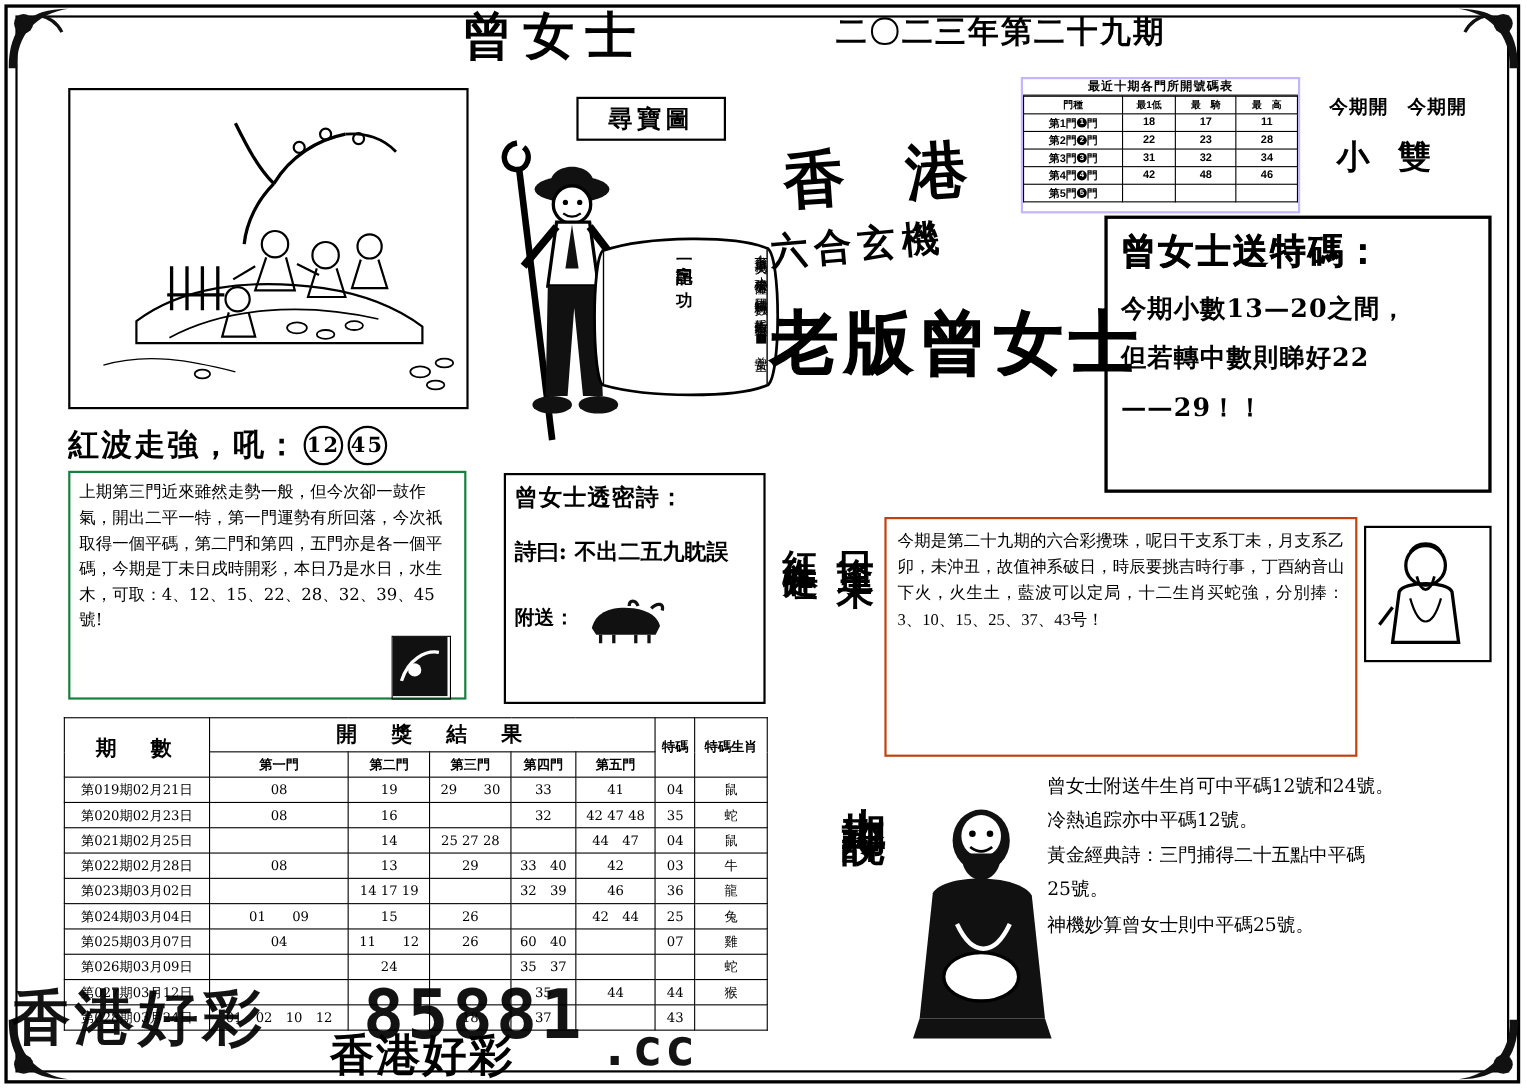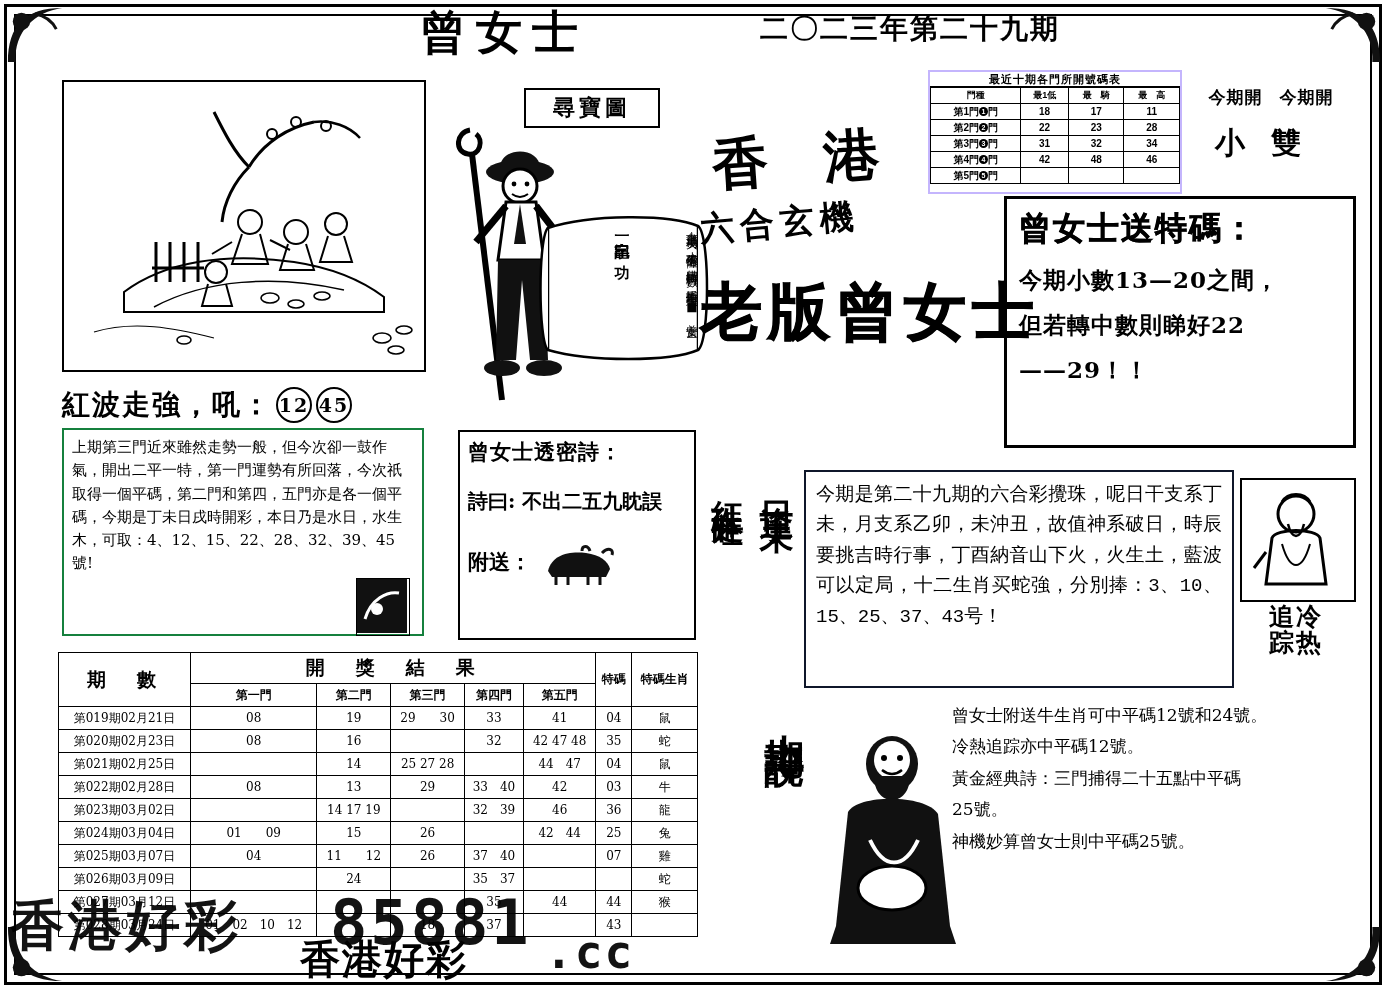--- a/index.html
+++ b/index.html
@@ -93,33 +93,33 @@
       border:2px solid #15803d;box-sizing:border-box;padding:6px 8px;font-size:15px;
       line-height:1.55;font-family:"DejaVu Serif","Liberation Serif",serif;}
 
   
   .poem-box{position:absolute;left:458px;top:430px;width:238px;height:210px;
       border:2px solid #000;box-sizing:border-box;padding:6px 8px;}
   .poem-t{font-size:21px;font-weight:bold;letter-spacing:1px;
       font-family:"DejaVu Serif","Liberation Serif",serif;}
   .poem-l{font-size:20px;font-weight:bold;margin-top:22px;
       font-family:"DejaVu Serif","Liberation Serif",serif;}
-  .poem-s{font-size:21px;font-weight:bold;margin-top:26px;
+  .poem-s{font-size:18px;font-weight:bold;margin-top:26px;
       font-family:"DejaVu Serif","Liberation Serif",serif;}
 
   
   .vstrip{position:absolute;writing-mode:vertical-rl;text-orientation:upright;
       font-weight:bold;font-family:"DejaVu Serif","Liberation Serif",serif;}
   .vs1{left:706px;top:474px;font-size:32px;letter-spacing:6px;}
   .vs2{left:754px;top:474px;font-size:34px;letter-spacing:6px;}
 
   
   .art-box{position:absolute;left:804px;top:470px;width:430px;height:218px;
-      border:2px solid #0f172a;box-sizing:border-box;padding:8px 10px;font-size:19px;
-      line-height:1.6;font-family:Liberation Mono, monospace;text-align:justify;}
+      border:2px solid #c2410c;box-sizing:border-box;padding:8px 10px;font-size:15px;
+      line-height:1.6;font-family:Liberation Serif, serif;text-align:justify;}
 
   .sage-box{position:absolute;left:1240px;top:478px;width:112px;height:120px;
       border:2px solid #000;overflow:hidden;}
   .chase{position:absolute;left:1240px;top:604px;width:112px;height:76px;
       font-size:25px;font-weight:bold;line-height:1.05;text-align:center;
       font-family:"DejaVu Serif","Liberation Serif",serif;letter-spacing:2px;}
 
   
   .rev-box{position:absolute;left:952px;top:700px;width:404px;height:268px;
       font-size:17px;line-height:1.85;font-family:"DejaVu Serif","Liberation Serif",serif;}
@@ -358,23 +358,20 @@
   <div class="sage-box">
     <svg width="108" height="116" viewBox="0 0 108 116">
       <circle cx="54" cy="34" r="18" fill="none" stroke="#000" stroke-width="3"></circle>
       <path d="M40 22 C46 12 62 12 68 22" stroke="#000" stroke-width="3" fill="none"></path>
       <path d="M46 44 C50 60 58 60 62 44" stroke="#000" stroke-width="2.5" fill="none"></path>
       <path d="M30 58 C34 48 74 48 78 58 L84 104 L24 104 Z" fill="none" stroke="#000" stroke-width="3"></path>
       <path d="M40 64 C48 92 60 92 68 64" stroke="#000" stroke-width="2" fill="none"></path>
       <path d="M24 72 l-12 16" stroke="#000" stroke-width="3" fill="none"></path>
     </svg>
   </div>
-  <div class="chase">
-    追冷<br>踪热
-  </div>
 
   <div class="rev-vert">上期評說</div>
   <div class="monk">
     <svg width="170" height="230" viewBox="0 0 170 230">
       <ellipse cx="92" cy="44" rx="26" ry="28" fill="#111"></ellipse>
       <ellipse cx="92" cy="40" rx="18" ry="19" fill="#fff"></ellipse>
       <circle cx="84" cy="38" r="3" fill="#000"></circle>
         <circle cx="100" cy="38" r="3" fill="#000"></circle>
       <path d="M82 50 q10 8 20 0" stroke="#000" stroke-width="2.5" fill="none"></path>
       <path d="M74 56 C74 88 110 88 110 56" fill="#111"></path>
@@ -465,21 +462,21 @@
           <td></td>
           <td>42　44</td>
           <td>25</td>
           <td>兔</td>
         </tr>
     <tr>
           <td class="dateCol">第025期03月07日</td>
           <td>04</td>
           <td>11　　12</td>
           <td>26</td>
-          <td>37　40</td>
+          <td>60　40</td>
           <td></td>
           <td>07</td>
           <td>雞</td>
         </tr>
     <tr>
           <td class="dateCol">第026期03月09日</td>
           <td></td>
           <td>24</td>
           <td></td>
           <td>35　37</td>

